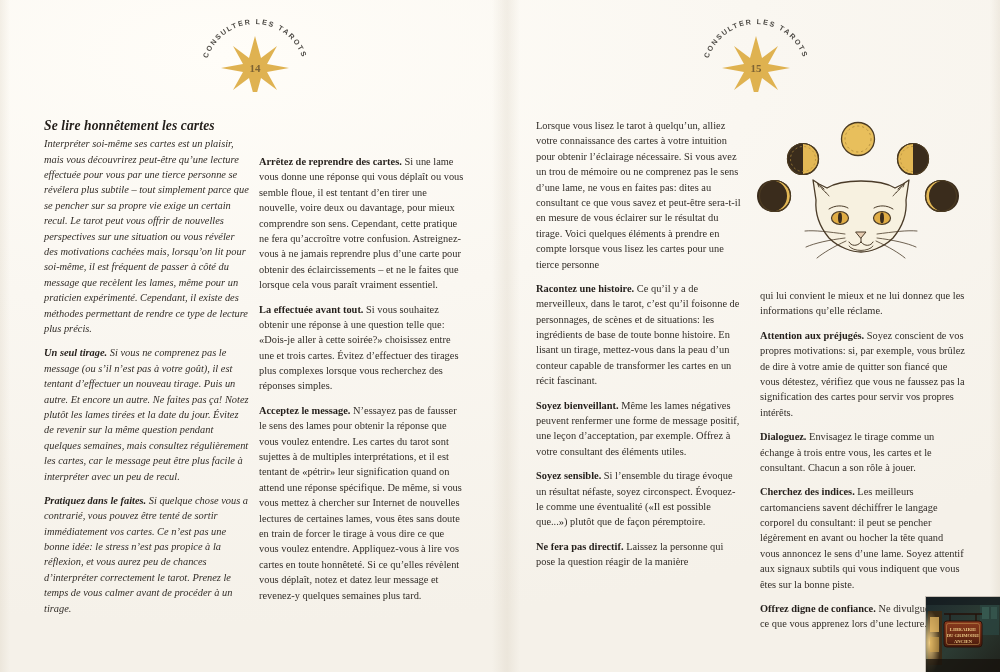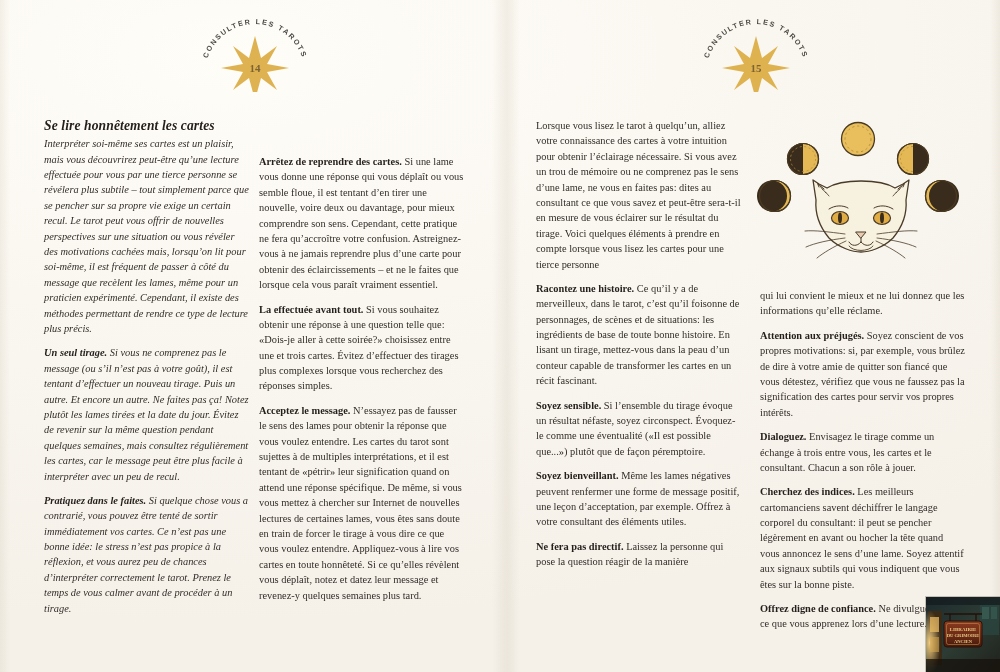--- a/index.html
+++ b/index.html
@@ -263,22 +263,22 @@
       <p class="para"><span class="lead">Arrêtez de reprendre des cartes.</span><span> Si une lame vous donne une réponse qui vous déplaît ou vous semble floue, il est tentant d’en tirer une nouvelle, voire deux ou davantage, pour mieux comprendre son sens. Cependant, cette pratique ne fera qu’accroître votre confusion. Astreignez-vous à ne jamais reprendre plus d’une carte pour obtenir des éclaircissements – et ne le faites que lorsque cela vous paraît vraiment essentiel.</span></p>
       <p class="para"><span class="lead">La effectuée avant tout.</span><span> Si vous souhaitez obtenir une réponse à une question telle que: «Dois-je aller à cette soirée?» choisissez entre une et trois cartes. Évitez d’effectuer des tirages plus complexes lorsque vous recherchez des réponses simples.</span></p>
       <p class="para"><span class="lead">Acceptez le message.</span><span> N’essayez pas de fausser le sens des lames pour obtenir la réponse que vous voulez entendre. Les cartes du tarot sont sujettes à de multiples interprétations, et il est tentant de «pétrir» leur signification quand on attend une réponse spécifique. De même, si vous vous mettez à chercher sur Internet de nouvelles lectures de certaines lames, vous êtes sans doute en train de forcer le tirage à vous dire ce que vous voulez entendre. Appliquez-vous à lire vos cartes en toute honnêteté. Si ce qu’elles révèlent vous déplaît, notez et datez leur message et revenez-y quelques semaines plus tard.</span></p>
     </div>
 </div>
 
 <div class="col c3">
   <div>
       <p class="para"><span>Lorsque vous lisez le tarot à quelqu’un, alliez votre connaissance des cartes à votre intuition pour obtenir l’éclairage nécessaire. Si vous avez un trou de mémoire ou ne comprenez pas le sens d’une lame, ne vous en faites pas: dites au consultant ce que vous savez et peut-être sera-t-il en mesure de vous éclairer sur le résultat du tirage. Voici quelques éléments à prendre en compte lorsque vous lisez les cartes pour une tierce personne</span></p>
       <p class="para"><span class="lead">Racontez une histoire.</span><span> Ce qu’il y a de merveilleux, dans le tarot, c’est qu’il foisonne de personnages, de scènes et de situations: les ingrédients de base de toute bonne histoire. En lisant un tirage, mettez-vous dans la peau d’un conteur capable de transformer les cartes en un récit fascinant.</span></p>
+      <p class="para"><span class="lead">Soyez bienveillant.</span><span> Même les lames négatives peuvent renfermer une forme de message positif, une leçon d’acceptation, par exemple. Offrez à votre consultant des éléments utiles.</span></p>
       <p class="para"><span class="lead">Soyez sensible.</span><span> Si l’ensemble du tirage évoque un résultat néfaste, soyez circonspect. Évoquez-le comme une éventualité («Il est possible que...») plutôt que de façon péremptoire.</span></p>
-      <p class="para"><span class="lead">Soyez bienveillant.</span><span> Même les lames négatives peuvent renfermer une forme de message positif, une leçon d’acceptation, par exemple. Offrez à votre consultant des éléments utiles.</span></p>
       <p class="para"><span class="lead">Ne fera pas directif.</span><span> Laissez la personne qui pose la question réagir de la manière</span></p>
     </div>
 </div>
 
 <div class="col c4">
   <div>
       <p class="para"><span>qui lui convient le mieux et ne lui donnez que les informations qu’elle réclame.</span></p>
       <p class="para"><span class="lead">Attention aux préjugés.</span><span> Soyez conscient de vos propres motivations: si, par exemple, vous brûlez de dire à votre amie de quitter son fiancé que vous détestez, vérifiez que vous ne faussez pas la signification des cartes pour servir vos propres intérêts.</span></p>
       <p class="para"><span class="lead">Dialoguez.</span><span> Envisagez le tirage comme un échange à trois entre vous, les cartes et le consultant. Chacun a son rôle à jouer.</span></p>
       <p class="para"><span class="lead">Cherchez des indices.</span><span> Les meilleurs cartomanciens savent déchiffrer le langage corporel du consultant: il peut se pencher légèrement en avant ou hocher la tête quand vous annoncez le sens d’une lame. Soyez attentif aux signaux subtils qui vous indiquent que vous êtes sur la bonne piste.</span></p>

